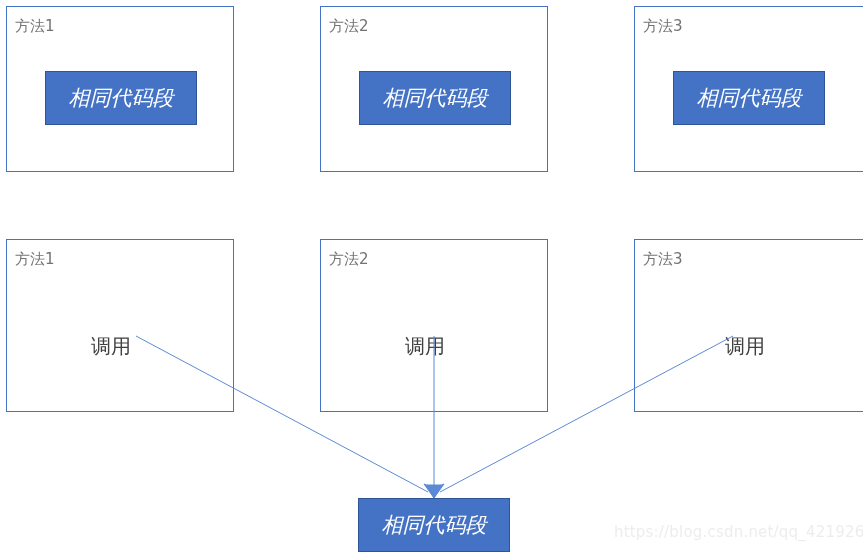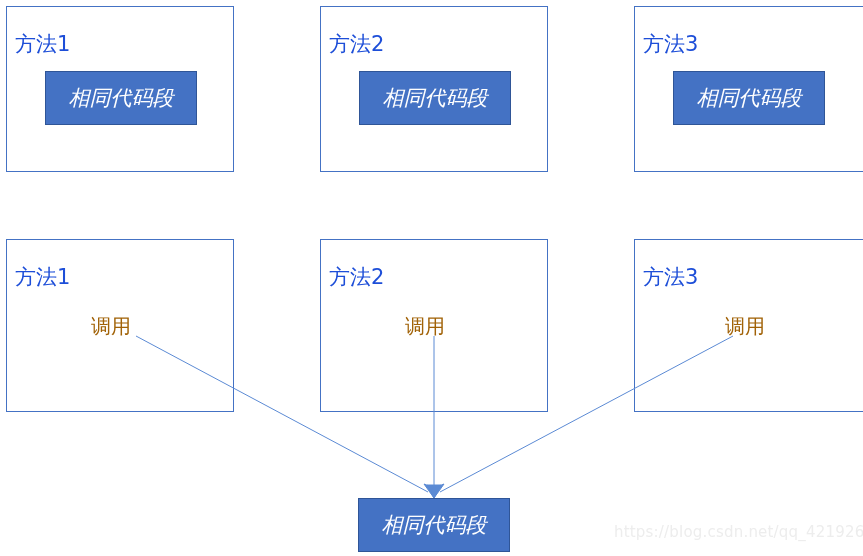--- a/index.html
+++ b/index.html
@@ -19,45 +19,46 @@
   }
   .method-box {
     position: absolute;
     background: #ffffff;
     border: 1px solid #4472C4;
     box-sizing: border-box;
   }
   .method-label {
     position: absolute;
     left: 8px;
-    top: 24px;
-    font-size: 21px;
+    top: 6px;
+    font-size: 15px;
     line-height: 26px;
-    color: #1d4ed8;
+    color: #737373;
     white-space: nowrap;
   }
   .code-chip {
     position: absolute;
     background: #4472C4;
     border: 1px solid #2F5597;
     box-sizing: border-box;
     color: #ffffff;
     font-size: 21px;
     display: flex;
     align-items: center;
     justify-content: center;
     white-space: nowrap;
     font-style: italic;
   }
   .call-label {
     position: absolute;
     font-size: 20px;
     line-height: 24px;
-    color: #a16207;
+    color: #404040;
     white-space: nowrap;
+    margin-top: 20px;
   }
   #arrow-layer {
     position: absolute;
     left: 0;
     top: 0;
     width: 863px;
     height: 556px;
     pointer-events: none;
   }
   .watermark {

